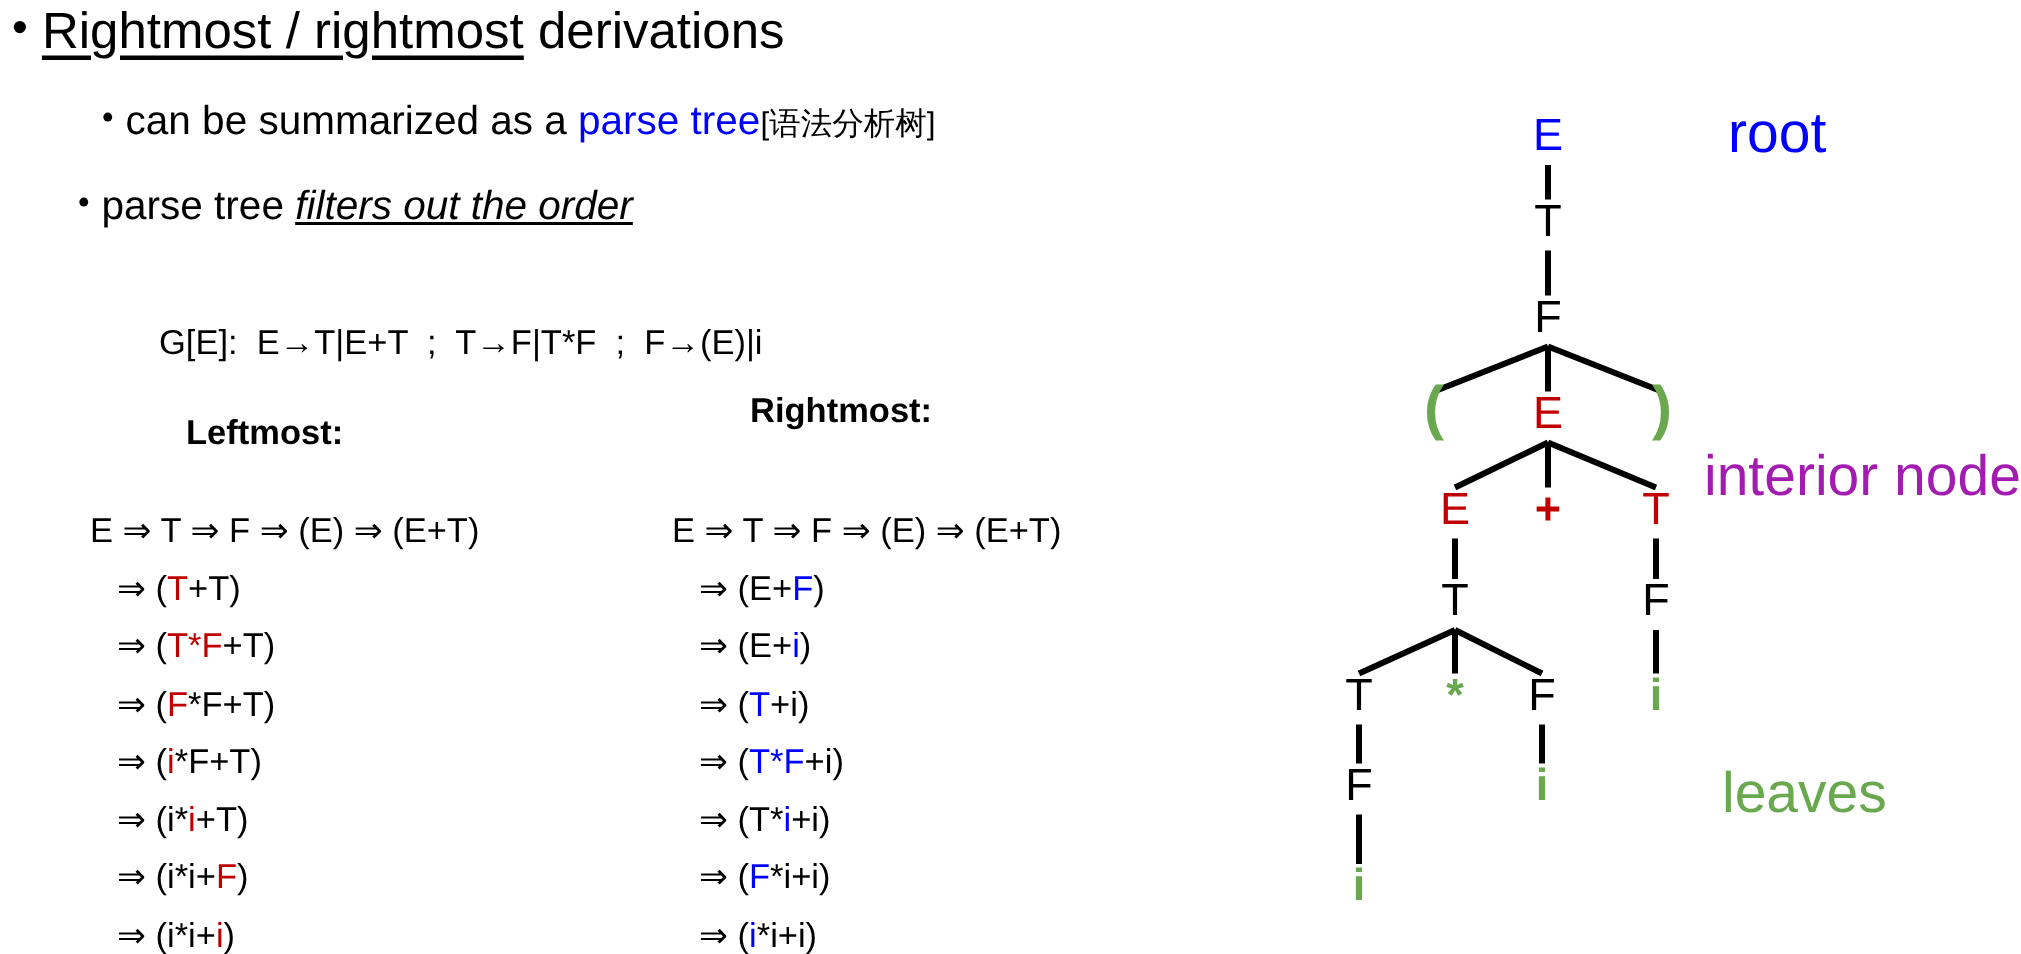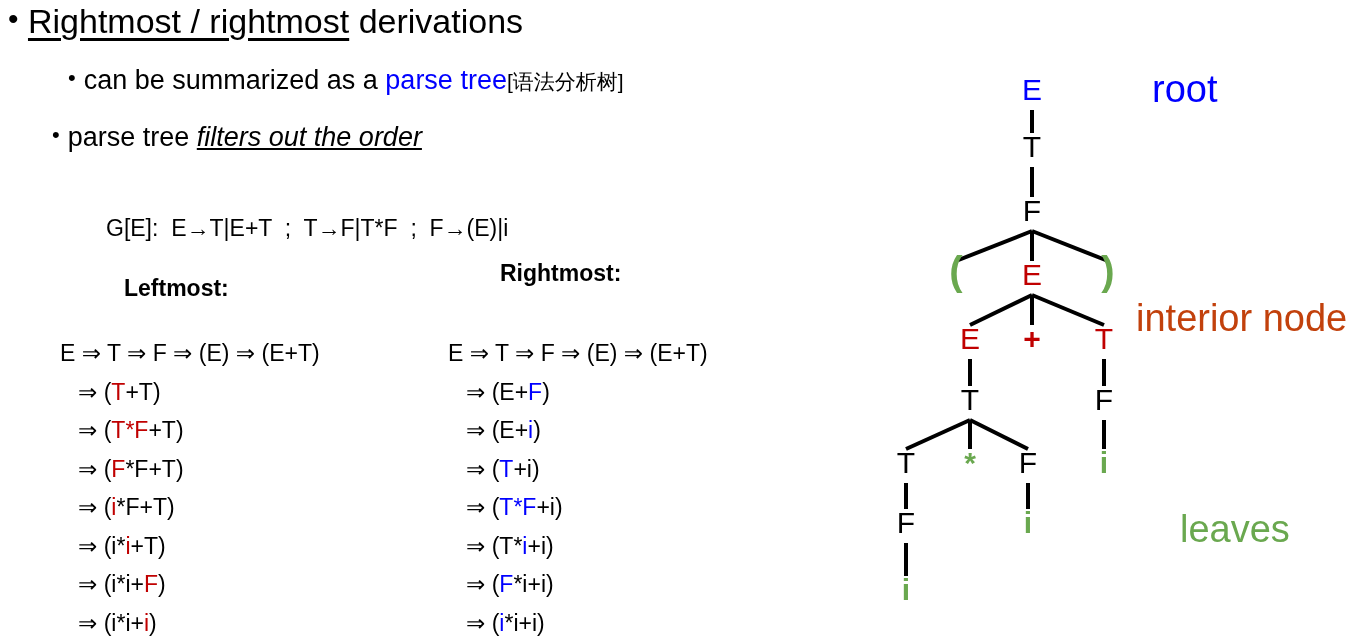--- a/index.html
+++ b/index.html
@@ -77,22 +77,22 @@
     position: absolute;
     left: 860px;
     top: 55px;
   }
   .anno {
     position: absolute;
     font-size: 38px;
     white-space: nowrap;
   }
   .anno-root   { left: 1152px; top: 68px;  color: #0000ff; }
-  .anno-inter  { left: 1136px; top: 297px; color: #c2410c; }
-  .anno-leaves { left: 1148px; top: 508px; color: #6aa84f; margin-left: 32px; }
+  .anno-inter  { left: 1136px; top: 297px; color: #a21caf; }
+  .anno-leaves { left: 1148px; top: 508px; color: #6aa84f; }
 </style>
 </head>
 <body>
 
 <div class="bullet-l1">
   <span class="dot">•</span>
   <span class="u-line">Rightmost / rightmost</span><span> derivations</span>
 </div>
 
 <div class="bullet-l2 b2-a">

